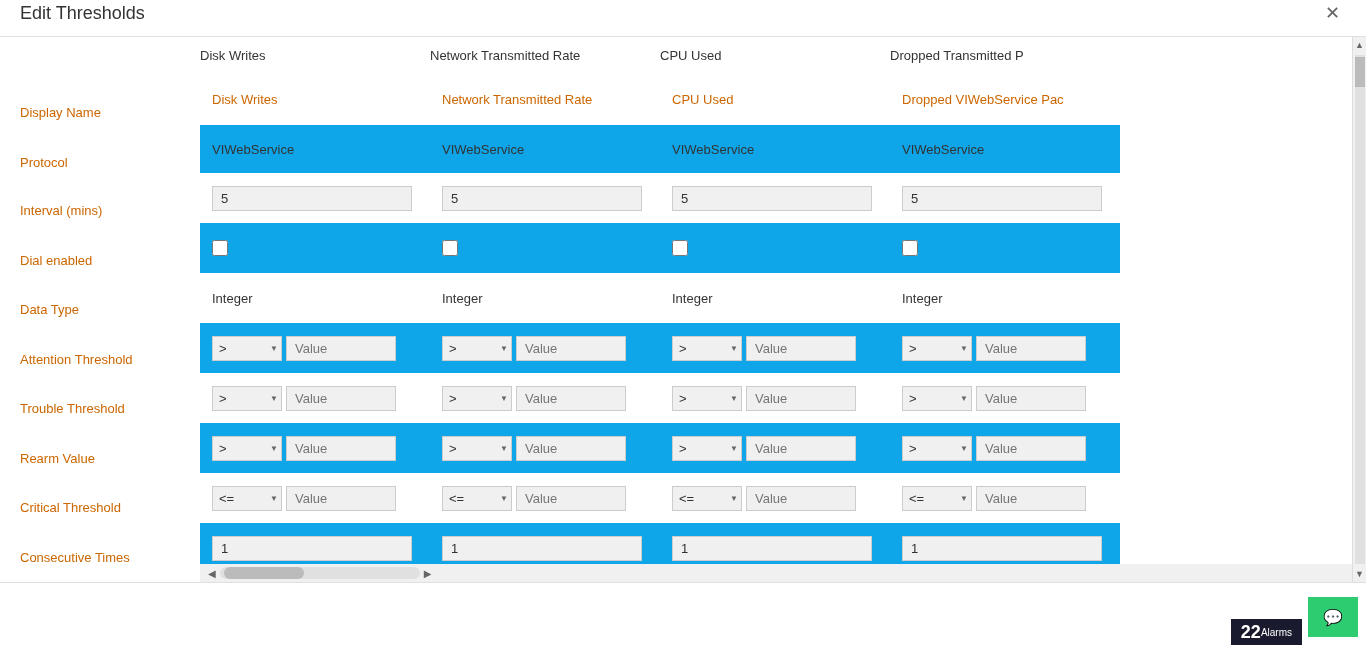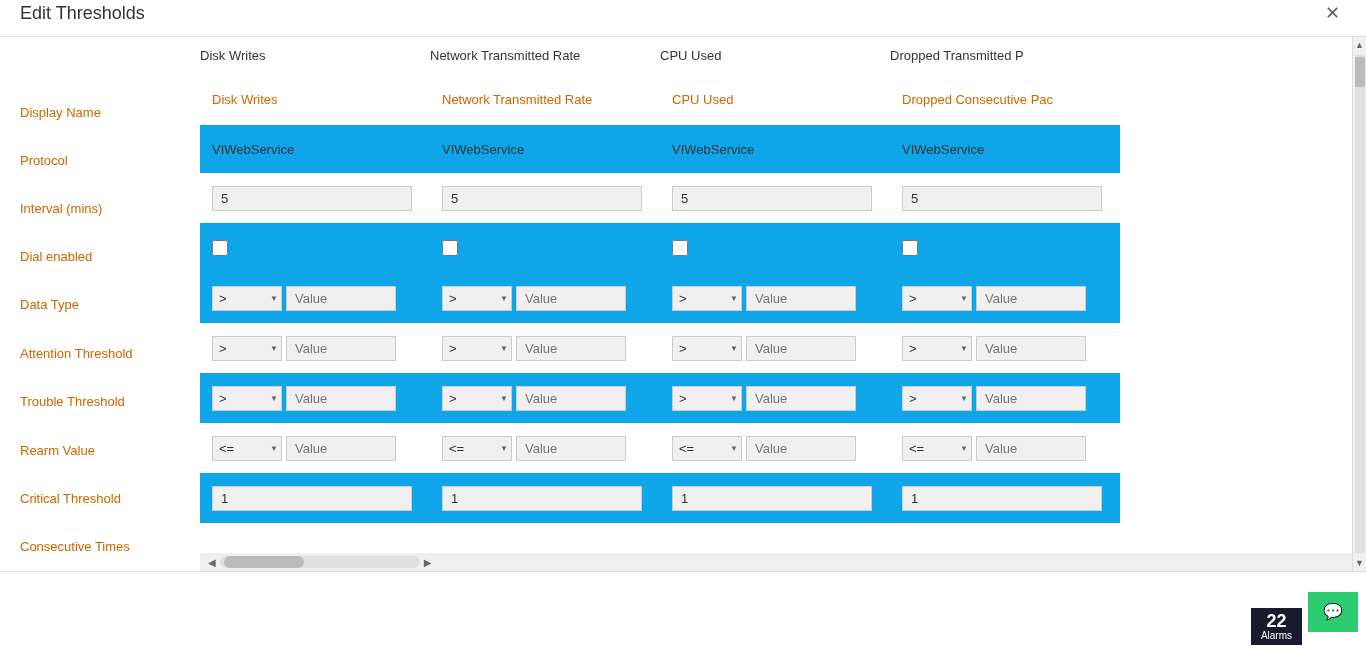--- a/index.html
+++ b/index.html
@@ -295,21 +295,20 @@
       flex-shrink: 0;
     }
 
     .alarms-badge {
       background: #1a1a2e;
       color: #fff;
       padding: 4px 10px;
       font-size: 11px;
       text-align: center;
       display: flex;
-      flex-direction: column;
       align-items: center;
       min-width: 50px;
       margin-top: 30px;
     }
 
     .alarms-count {
       font-size: 18px;
       font-weight: bold;
       line-height: 1;
     }
@@ -408,21 +407,21 @@
                   <th class="col-header" title="Network Transmitted Rate">Network Transmitted Rate</th>
                   <th class="col-header" title="CPU Used">CPU Used</th>
                   <th class="col-header" title="Dropped Transmitted P">Dropped Transmitted P</th>
                 </tr>
             </thead>
             <tbody id="table-body">
             <tr class="data-row row-display-name">
                   <td><span class="display-name-text" title="Disk Writes">Disk Writes</span></td>
                   <td><span class="display-name-text" title="Network Transmitted Rate">Network Transmitted Rate</span></td>
                   <td><span class="display-name-text" title="CPU Used">CPU Used</span></td>
-                  <td><span class="display-name-text" title="Dropped Transmitted Pac">Dropped Consecutive Pac</span></td>
+                  <td><span class="display-name-text" title="Dropped Transmitted Pac">Dropped VIWebService Pac</span></td>
                 </tr>
                 <tr class="data-row alt row-protocol">
                   <td><span class="protocol-text">VIWebService</span></td>
                   <td><span class="protocol-text">VIWebService</span></td>
                   <td><span class="protocol-text">VIWebService</span></td>
                   <td><span class="protocol-text">VIWebService</span></td>
                 </tr>
                 <tr class="data-row row-interval">
                   <td>
                     <input type="text" class="interval-input" value="5" style="">
@@ -451,20 +450,26 @@
                   <td>
                     <div class="checkbox-cell">
                       <input type="checkbox" style="">
                     </div>
                   </td>
                   <td>
                     <div class="checkbox-cell">
                       <input type="checkbox" style="">
                     </div>
                   </td>
+                </tr>
+                <tr class="data-row row-datatype">
+                  <td><span class="data-type-text">Integer</span></td>
+                  <td><span class="data-type-text">Integer</span></td>
+                  <td><span class="data-type-text">Integer</span></td>
+                  <td><span class="data-type-text">Integer</span></td>
                 </tr>
                 <tr class="data-row alt row-attention">
                   <td>
                     <div class="threshold-row">
                       <div class="select-wrapper"><select><option value="&gt;">&gt;</option><option value="&gt;=">&gt;=</option><option value="&lt;">&lt;</option><option value="&lt;=">&lt;=</option><option value="=">=</option><option value="!=">!=</option></select></div>
                       <input type="text" class="value-input" placeholder="Value" style="">
                     </div>
                   </td>
                   <td>
                     <div class="threshold-row">

